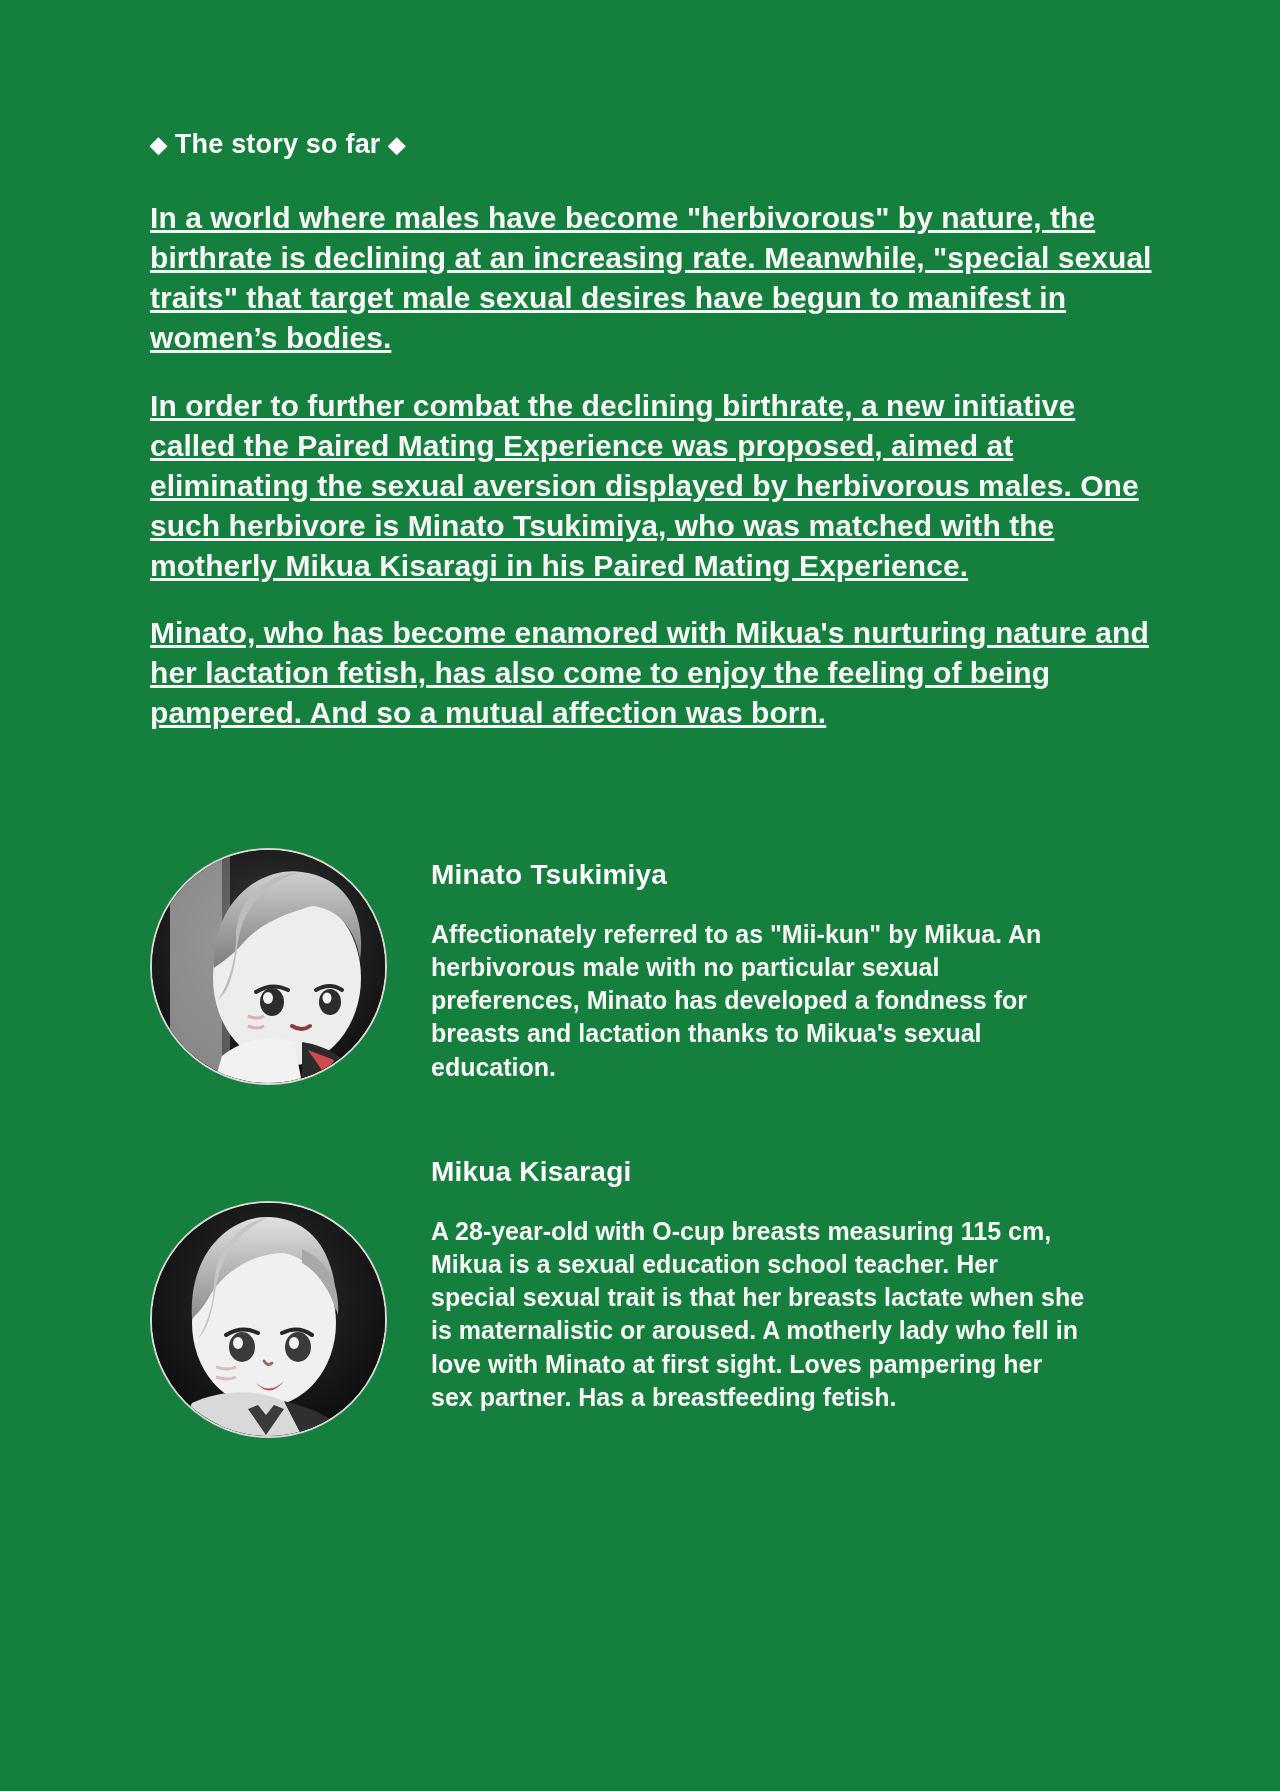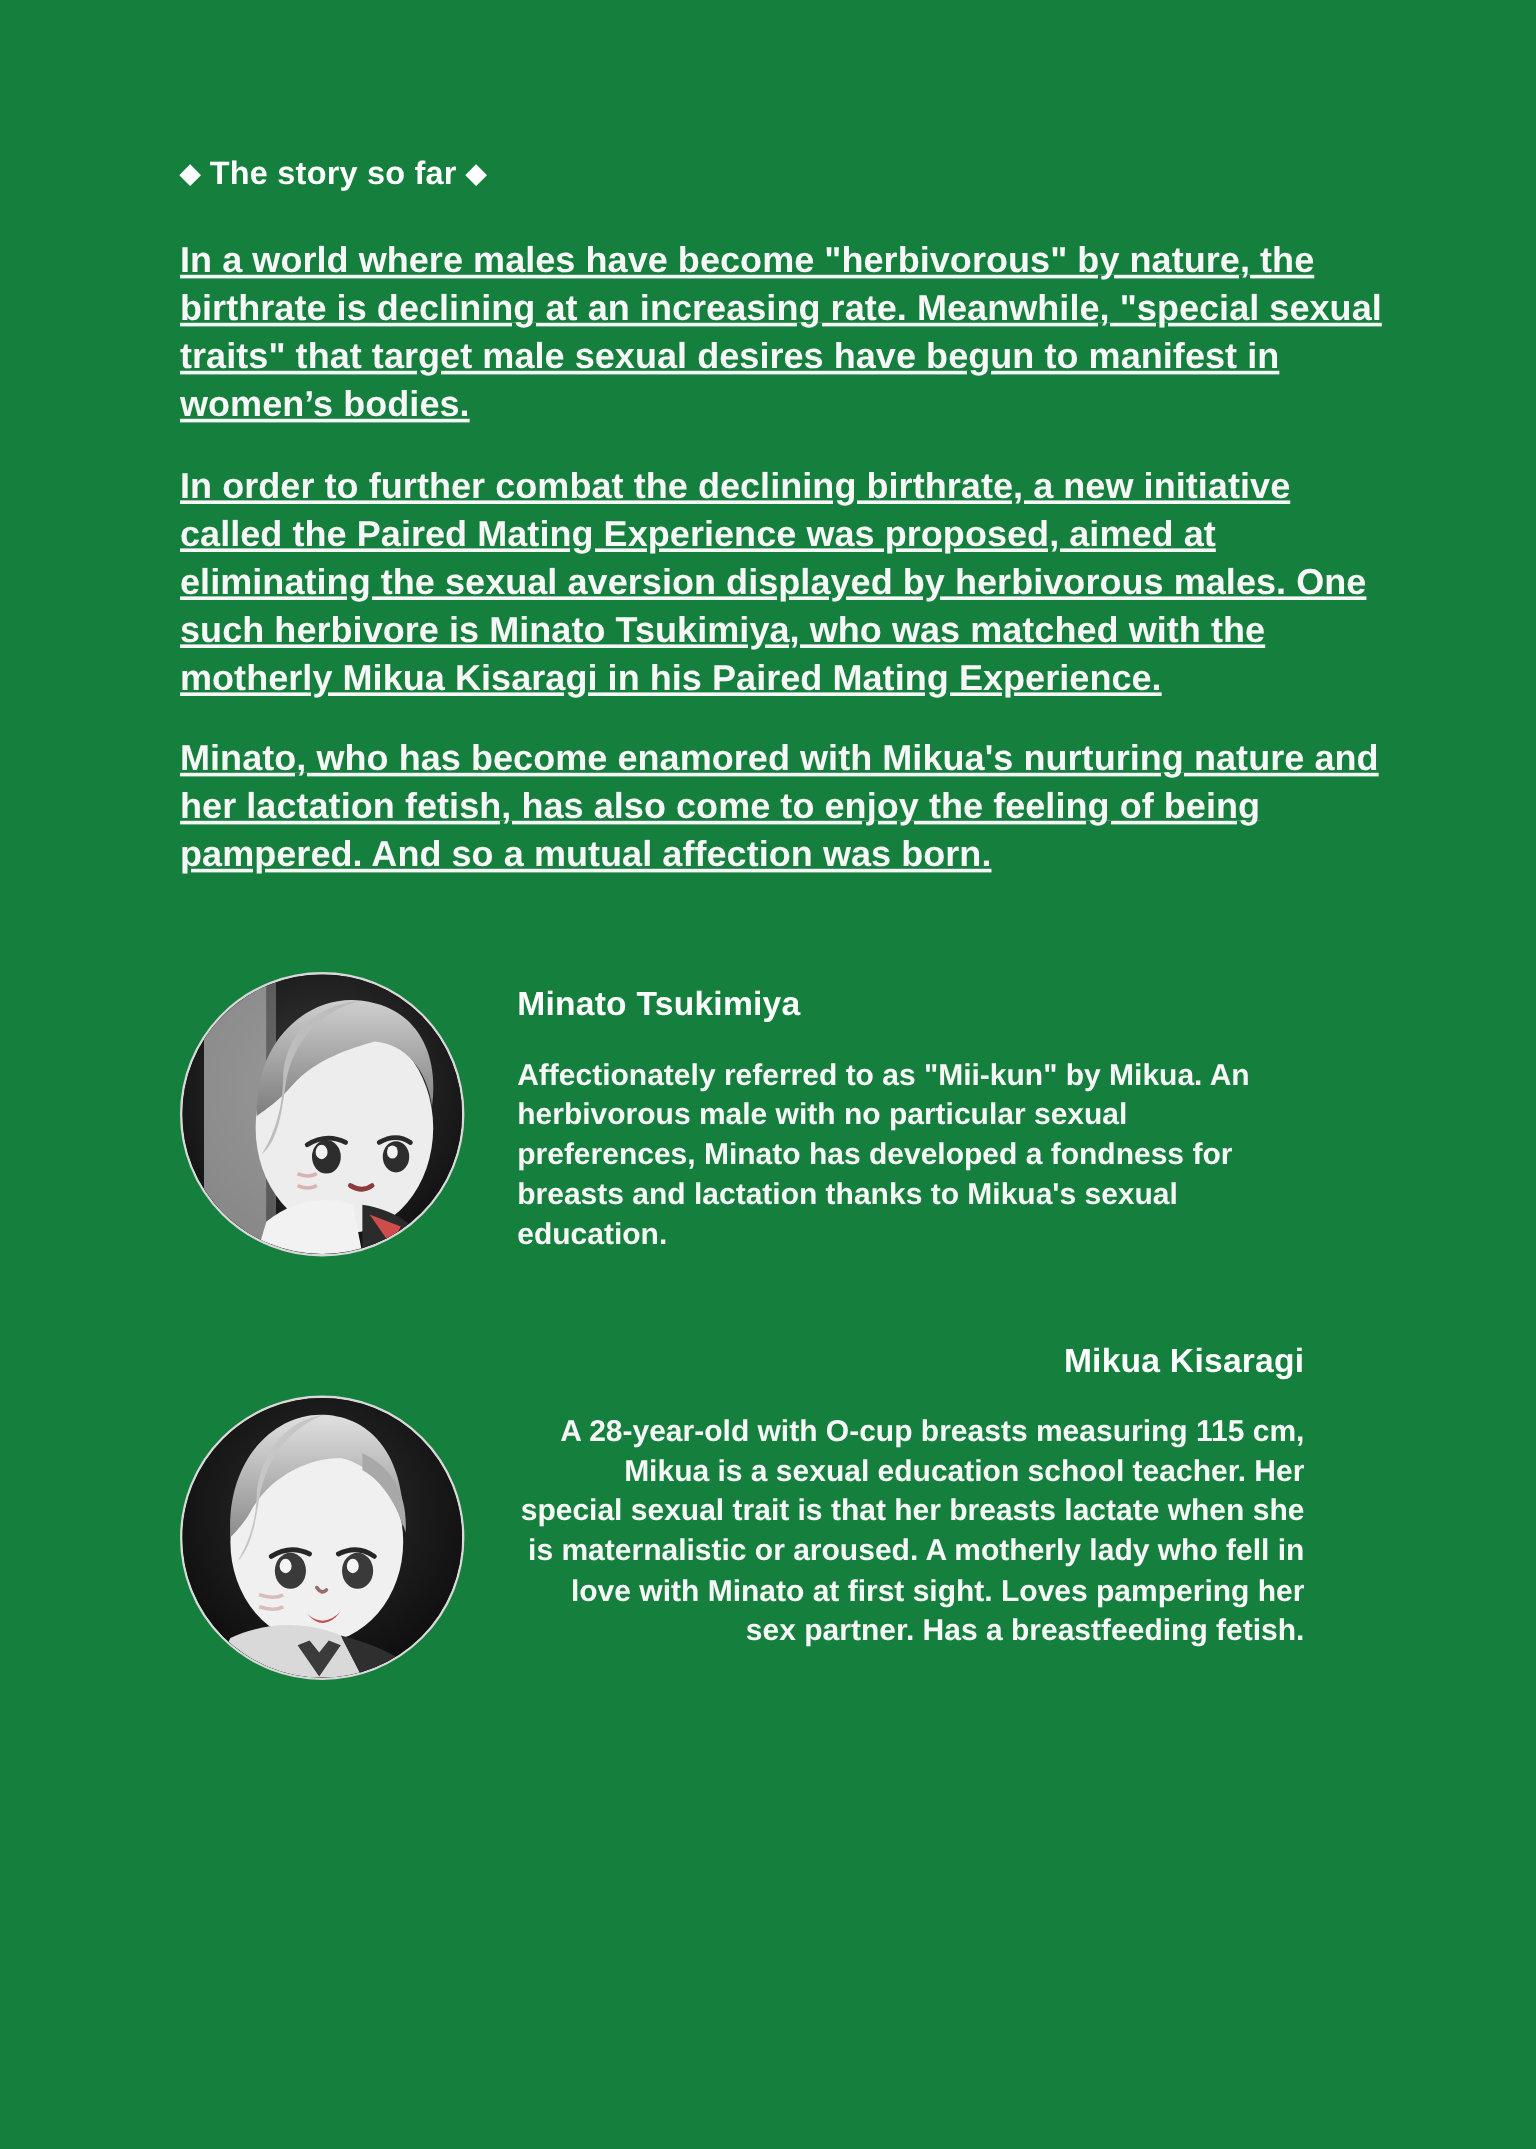--- a/index.html
+++ b/index.html
@@ -48,21 +48,21 @@
     letter-spacing: 0.05px;
     margin: 0 0 28px 0;
     color: #f7f7f7;
     text-decoration: underline;
   }
   .para:last-child { margin-bottom: 0; }
 
   .profiles {
     position: absolute;
     left: 0;
-    top: 810px;
+    top: 848px;
     width: 1252px;
   }
   .profile {
     position: relative;
     width: 1280px;
     margin-bottom: 70px;
   }
   .profile-inner {
     display: flex;
     align-items: flex-start;
@@ -93,21 +93,21 @@
     color: #ffffff;
   }
   .profile-desc {
     font-size: 25px;
     font-weight: bold;
     line-height: 1.33;
     margin: 0;
     color: #f7f7f7;
   }
   
-  .profile.offset .profile-inner { align-items: flex-start; text-align: right; }
+  .profile.offset .profile-inner { align-items: flex-start; }
   .profile.offset .avatar { margin-top: 46px; }
   .profile.offset .profile-text { padding-top: 0; }
 </style>
 </head>
 <body>
 
 <div class="page">
 
   <div class="content">
 

